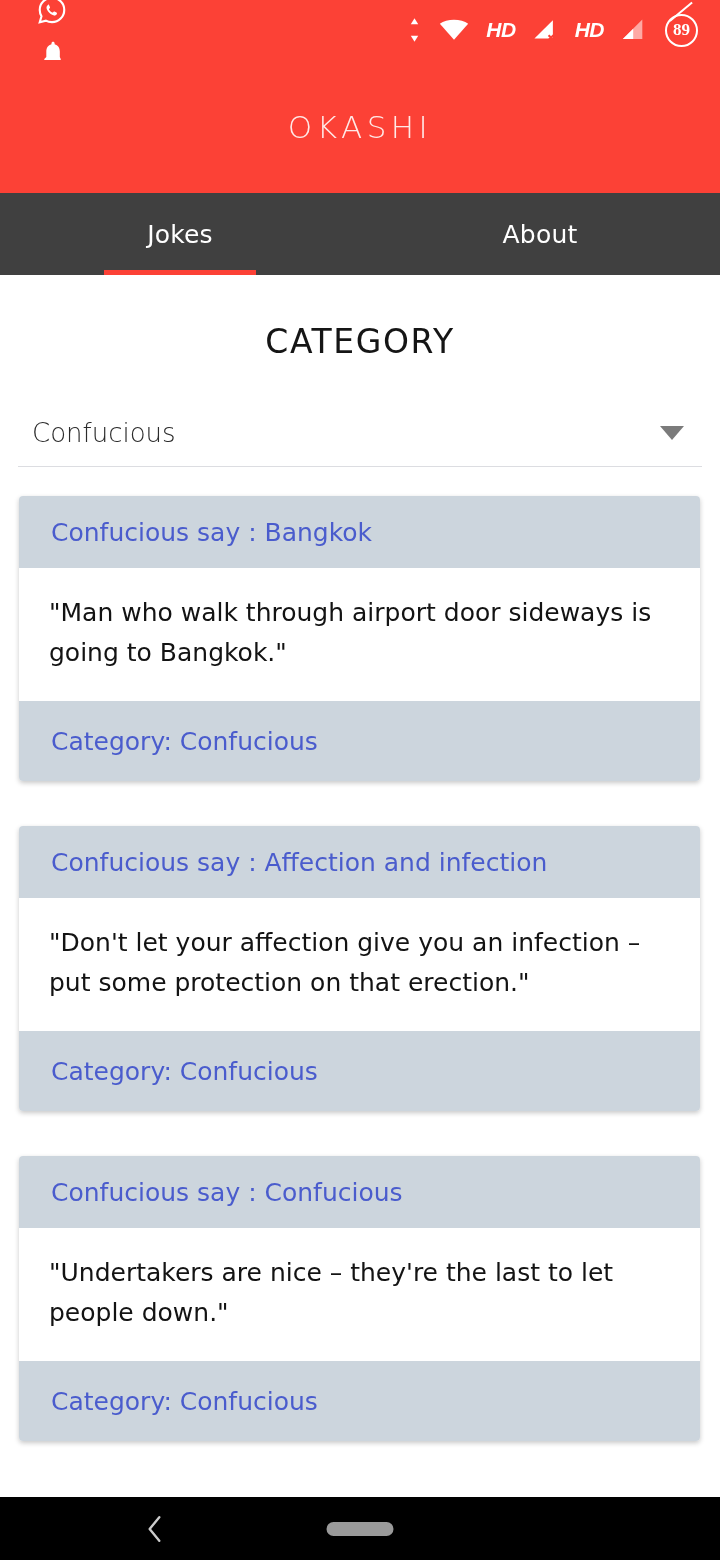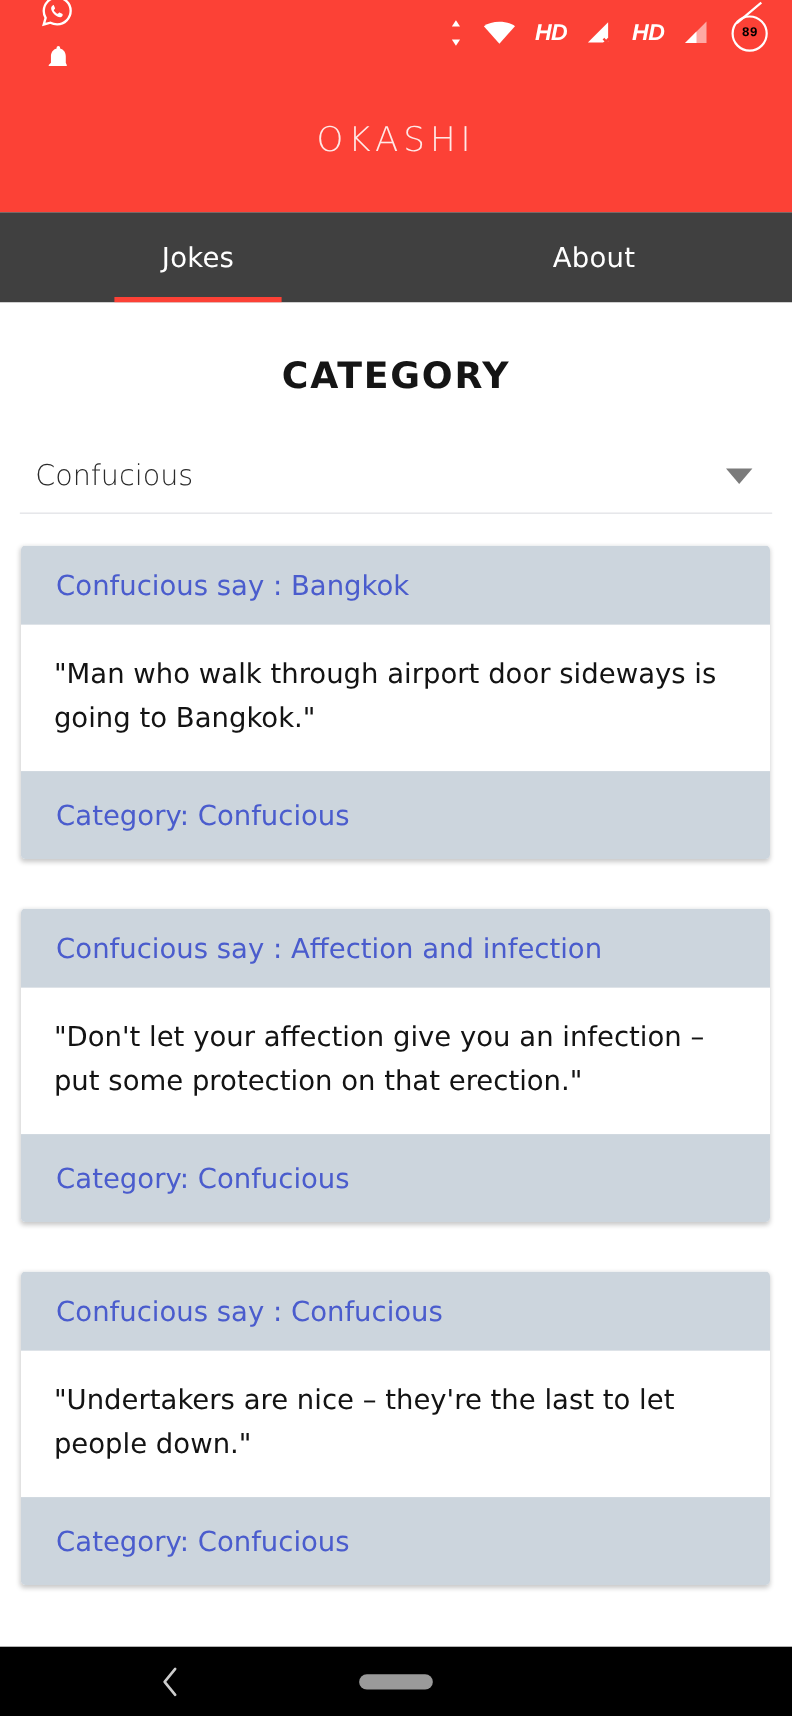--- a/index.html
+++ b/index.html
@@ -21,22 +21,22 @@
   .sb-time{ color:#fff; font-size:26px; font-weight:400; letter-spacing:.5px;
             font-family:"DejaVu Sans", sans-serif; }
   .sb-right{ margin-left:auto; display:flex; align-items:center; gap:16px; }
   .ico{ display:block; }
   .hd-txt{ color:#fff; font-size:21px; font-weight:700; font-style:italic;
            font-family:"Liberation Sans", sans-serif; letter-spacing:-.5px; }
   .batt{
     width:33px;height:33px;border:2.6px solid #fff;border-radius:50%;
     display:flex;align-items:center;justify-content:center;position:relative;
   }
-  .batt span{ color:#000000; font-size:12px; font-weight:700;
-              font-family:Liberation Mono, monospace; }
+  .batt span{ color:#ffffff; font-size:17px; font-weight:700;
+              font-family:Liberation Serif, serif; }
   .batt:after{content:"";position:absolute;left:3px;top:4px;width:29px;height:2.4px;
               background:#fff;transform:rotate(-40deg);transform-origin:left center;}
 
   
   .appbar{
     position:absolute; top:60px; left:0; width:720px; height:133px;
     background:#fc4136; display:flex; align-items:center; justify-content:center;
   }
   .app-title{
     color:#ffe9e7; font-size:31px; letter-spacing:4.5px; font-weight:300;
@@ -59,21 +59,21 @@
     width:152px; height:5px; background:#fc4136;
   }
 
   
   .content{
     position:absolute; top:275px; left:0; width:720px; height:1222px;
     background:#fff; overflow:hidden;
   }
   .category-title{
     text-align:center; margin-top:47px;
-    font-size:33px; font-weight:700; color:#151515; letter-spacing:1.6px;
+    font-size:33px; font-weight:400; color:#151515; letter-spacing:1.6px;
     font-family:"DejaVu Sans", sans-serif;
   }
   .dropdown{
     margin:38px 18px 0 18px; height:68px;
     display:flex; align-items:center; position:relative;
     border-bottom:1.6px solid #dcdde1; cursor:pointer;
   }
   .dropdown-value{
     font-size:26px; font-weight:300; color:#2b2b2b; padding-left:14px;
     font-family:"DejaVu Sans", sans-serif;

